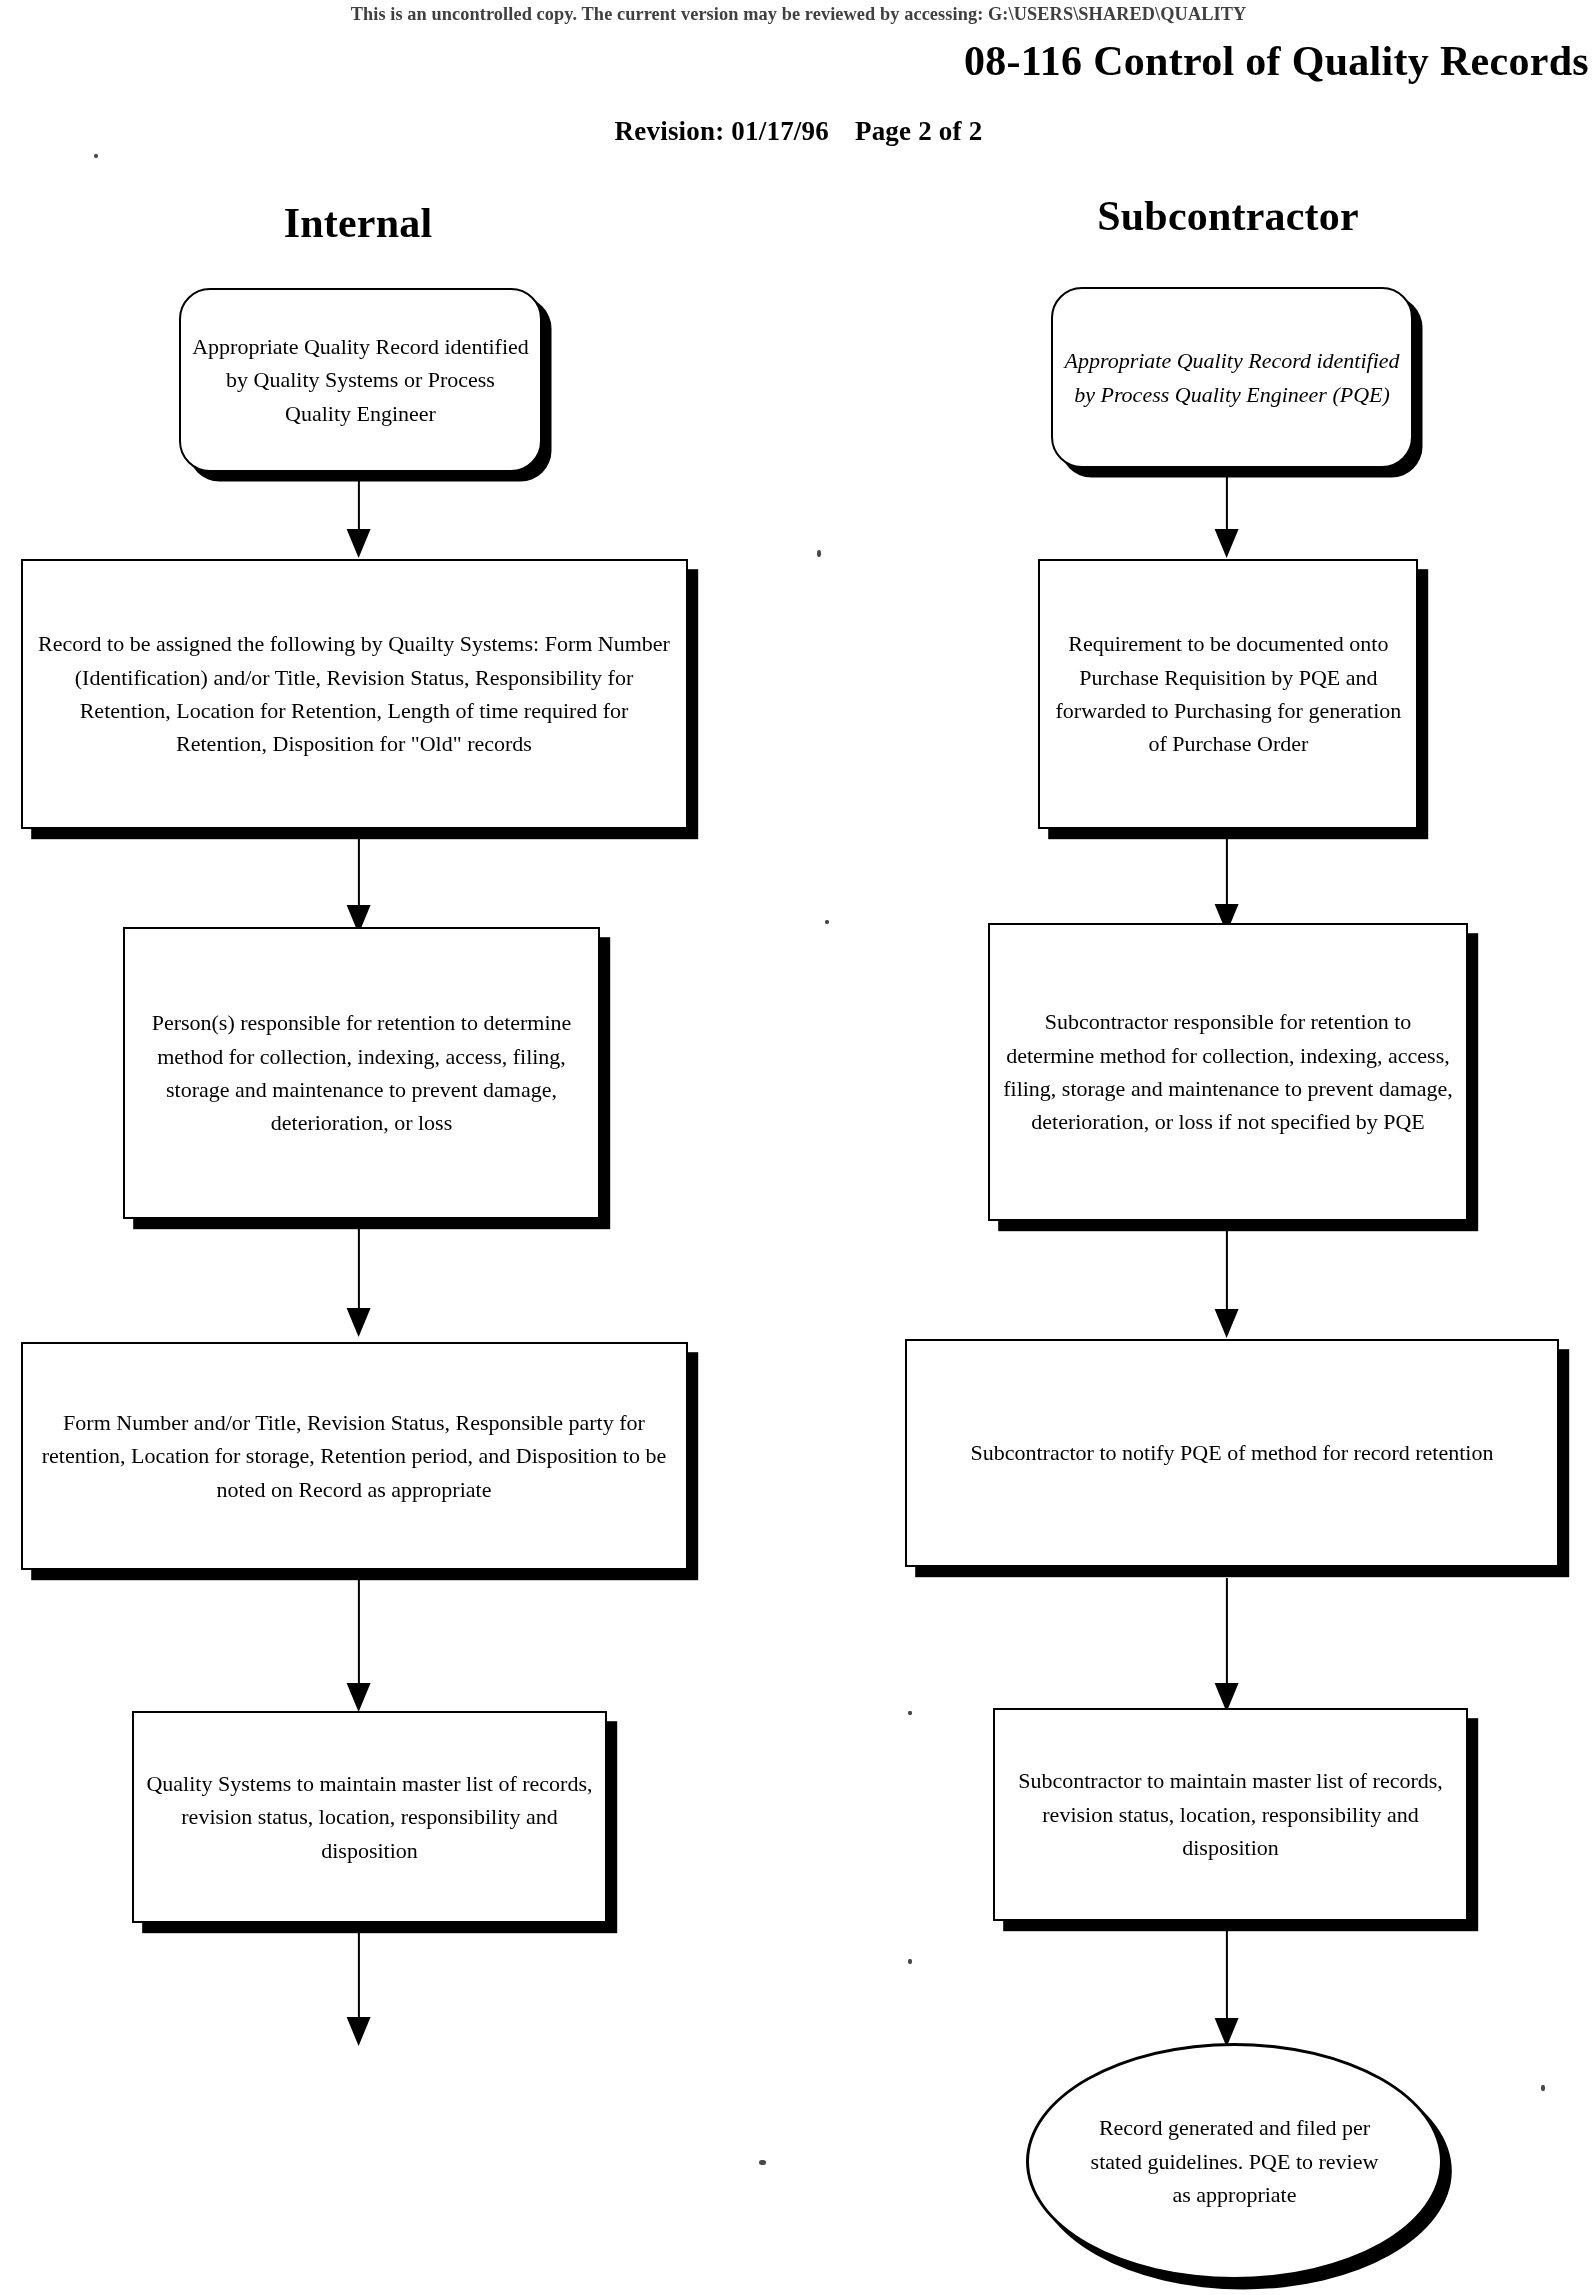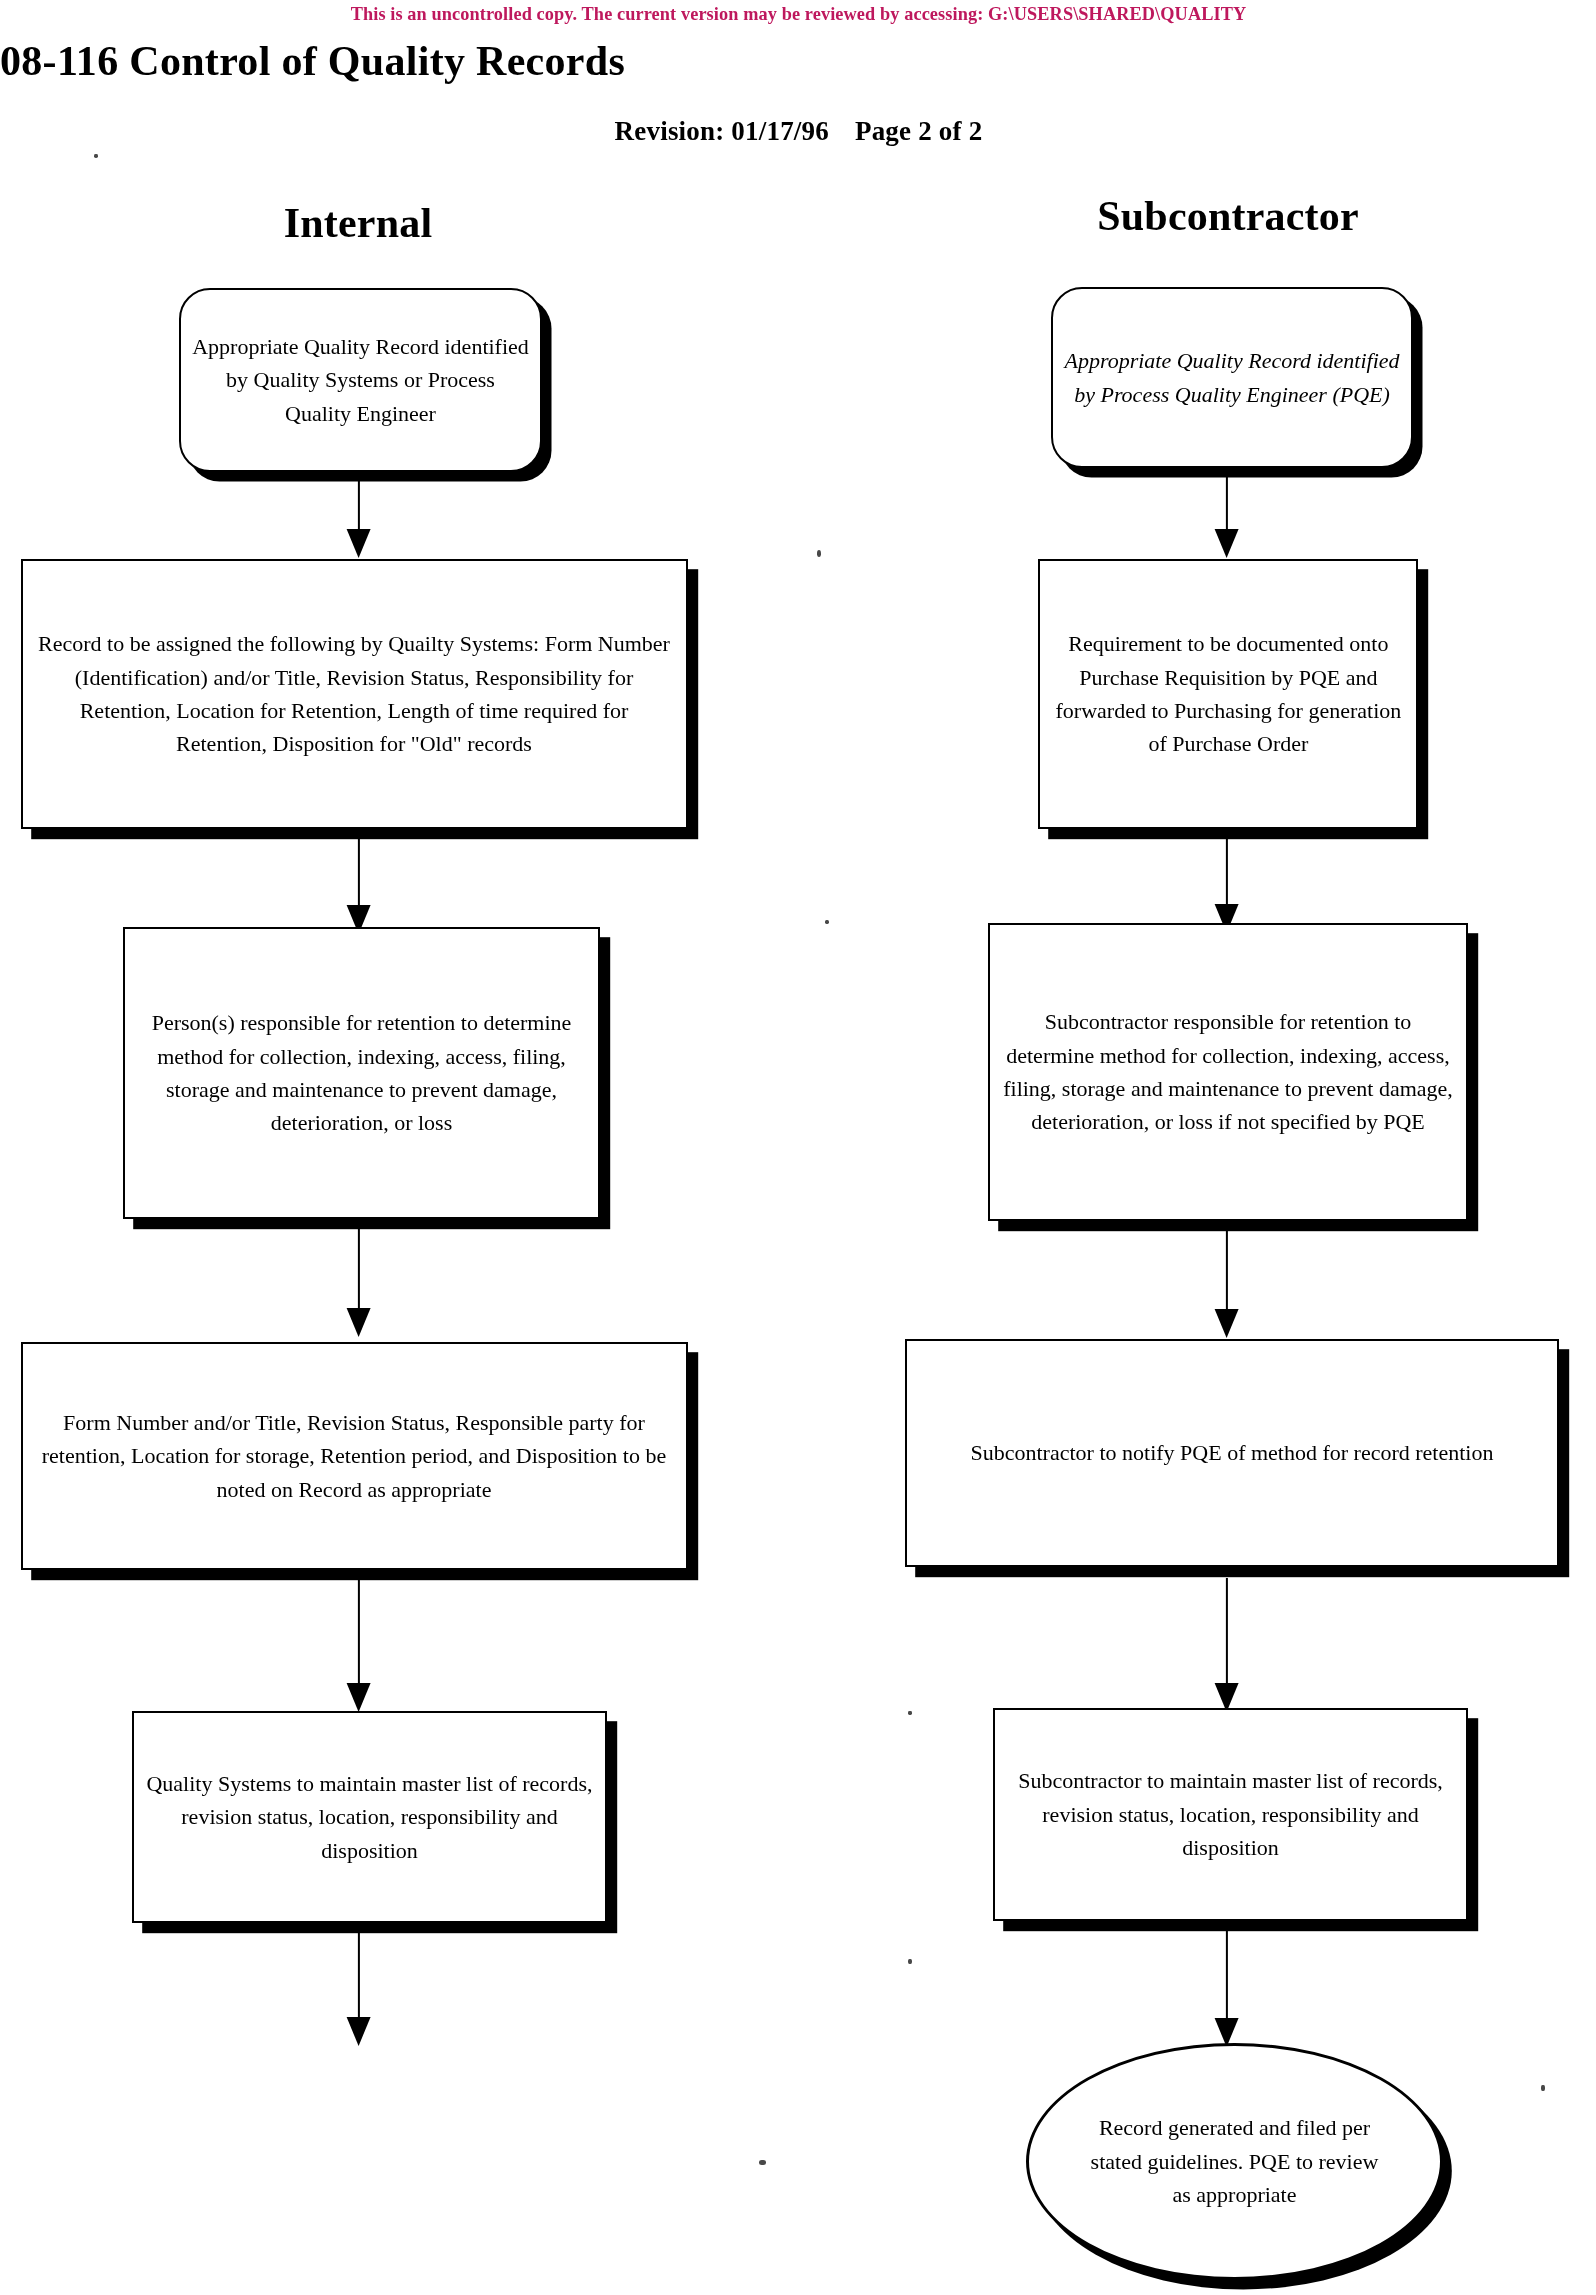--- a/index.html
+++ b/index.html
@@ -11,25 +11,25 @@
   }
   .page{position:absolute;inset:0;}
 
   
   .uncontrolled{
     position:absolute;left:0;right:0;top:4.4px;
     text-align:center;
     font-size:18.3px;line-height:1.2;
     letter-spacing:0.1px;
     font-weight:600;
-    color:#be185d;
+    color:#404040;
   }
   .doc-title{
-    position:absolute;left:0;right:0;top:38px;
-    text-align:left;
+    position:absolute;left:0;right:8px;top:38px;
+    text-align:right;
     font-size:42px;line-height:1.1;
     font-weight:bold;
     letter-spacing:0.3px;
   }
   .doc-subtitle{
     position:absolute;left:0;right:0;top:117px;
     text-align:center;
     font-size:27px;line-height:1.1;
     font-weight:bold;
     letter-spacing:0.2px;

